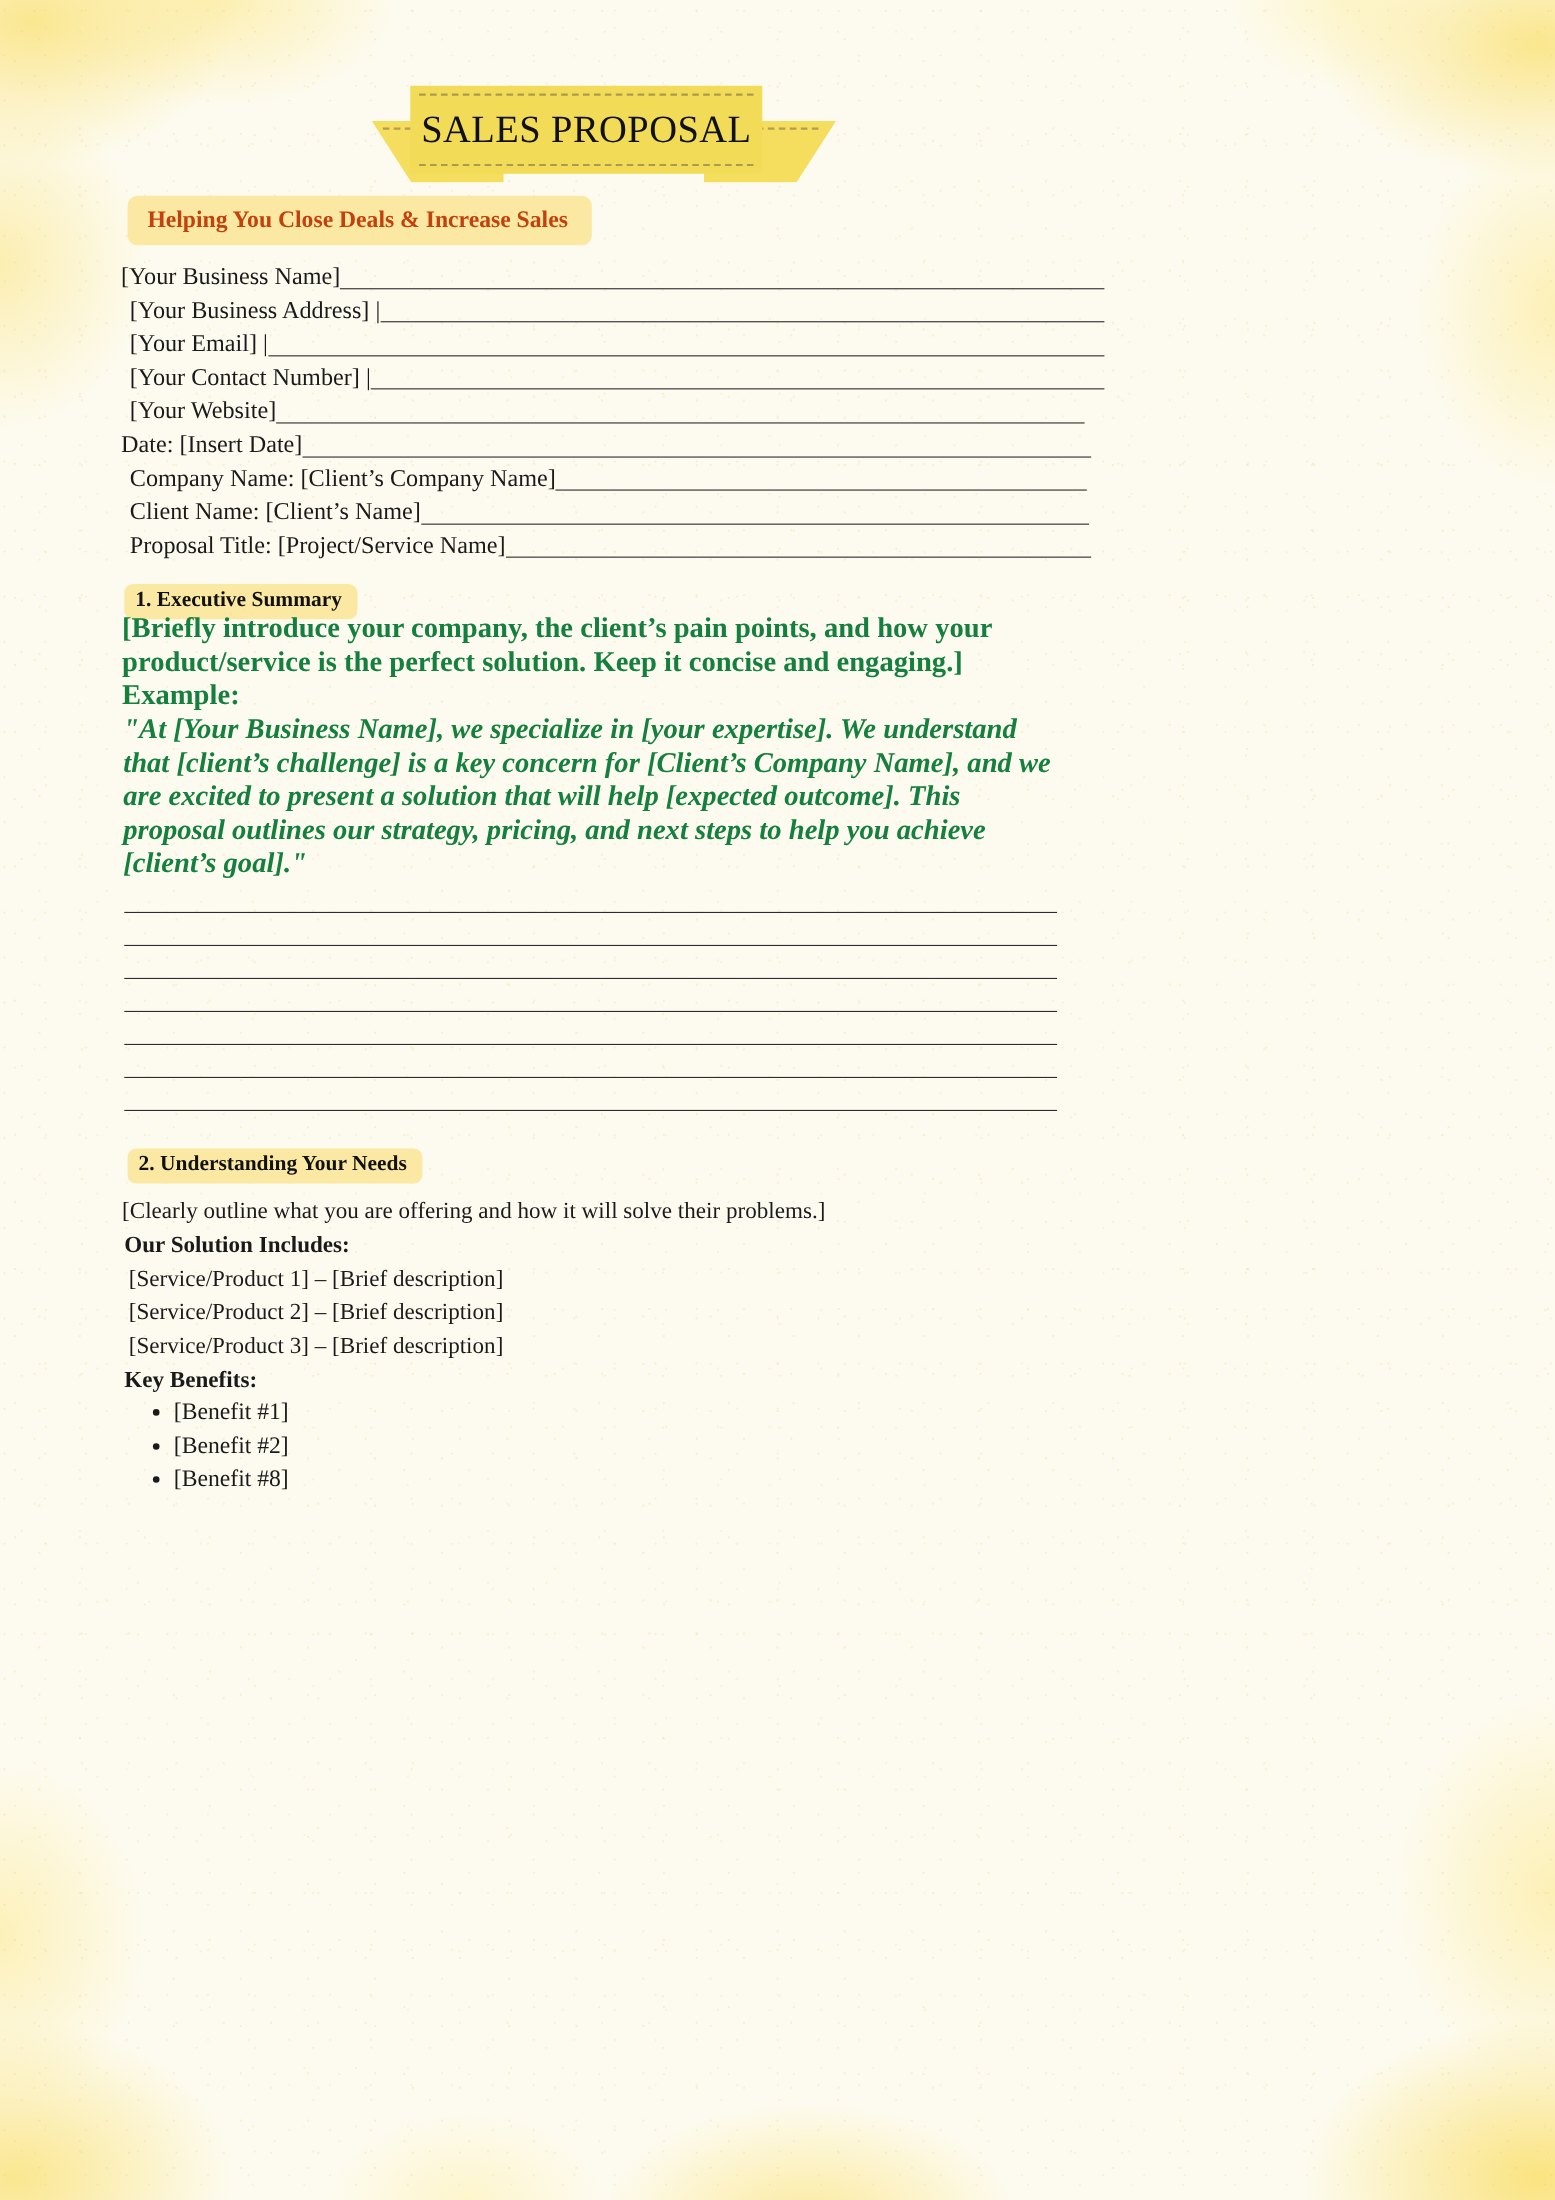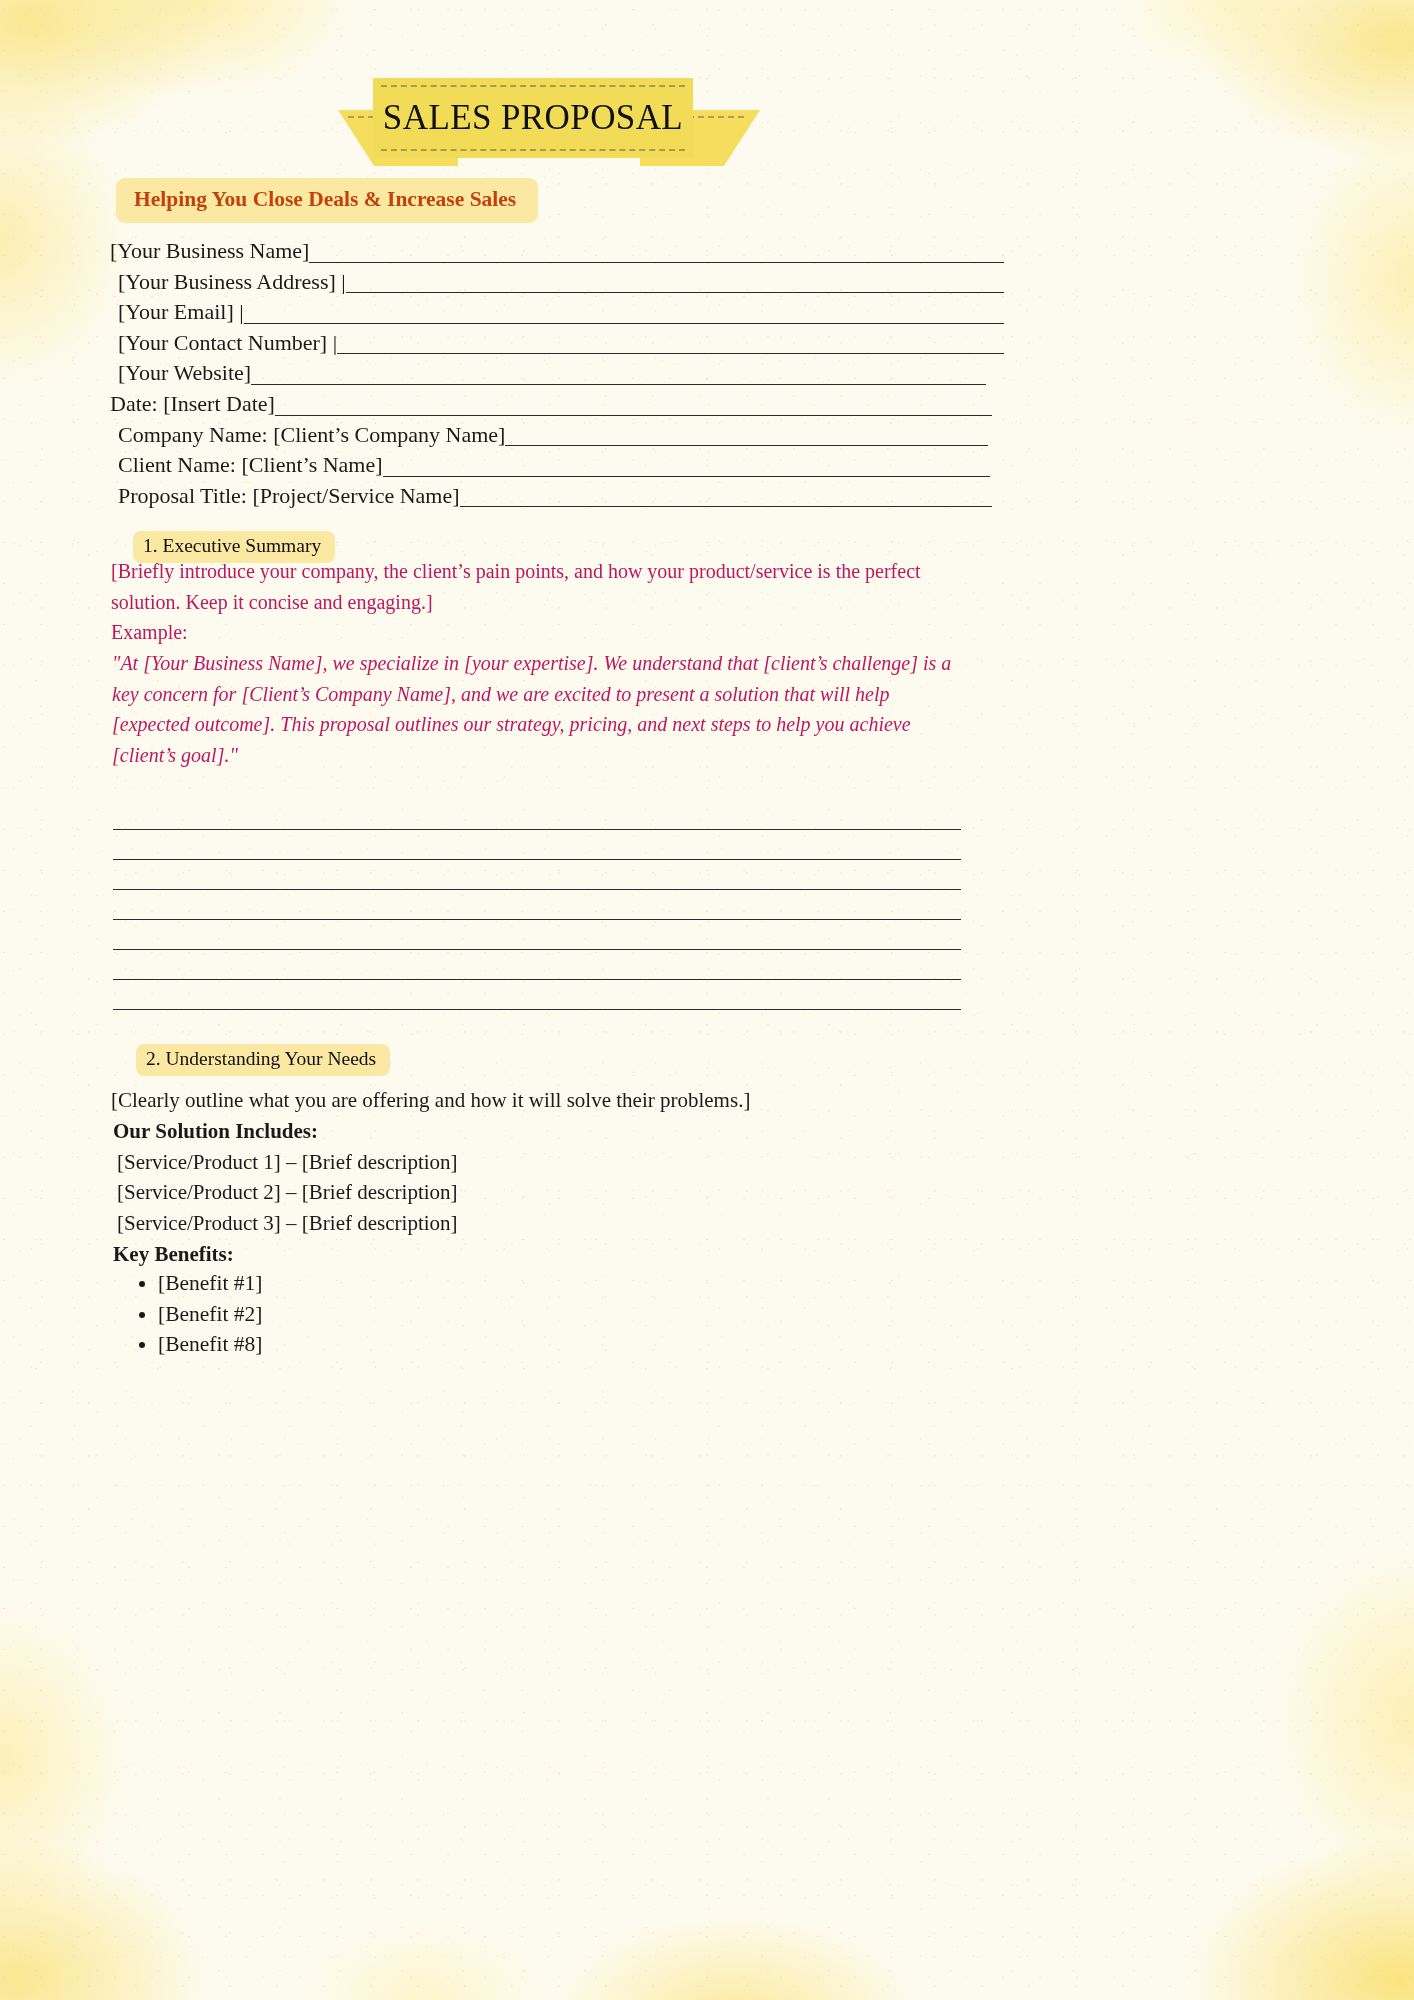--- a/index.html
+++ b/index.html
@@ -77,25 +77,24 @@
 
   
   .field-list{position:absolute;left:110px;top:236px;width:894px;}
   .field{display:flex;align-items:flex-end;font-size:22px;line-height:30.6px;white-space:nowrap;}
   .field .lbl{flex:0 0 auto;}
   .field .rule{flex:1 1 auto;border-bottom:1.6px solid #2a2a2a;transform:translateY(-4px);margin-left:0;}
   .field.ind{padding-left:8px;}
 
   .sec-head{
     position:absolute;background:#fbe9a3;border-radius:8px;
-    padding:4px 14px 6px 10px;font-weight:normal;font-size:19.5px;color:#111;
+    padding:4px 14px 6px 10px;font-weight:bold;font-size:19.5px;color:#111;
     white-space:nowrap;
-    margin-left:20px;
-  }
-  .para{position:absolute;font-size:20px;line-height:30.5px;color:#be185d;}
+  }
+  .para{position:absolute;font-size:26px;line-height:30.5px;color:#15803d;font-weight:bold;}
   .para.italic{font-style:italic;}
 
   .lines{position:absolute;left:113px;width:848px;}
   .lines .ln{border-bottom:1.8px solid #2c2c2c;height:29px;}
 
   .bullets{position:absolute;font-size:21.5px;line-height:30.5px;}
   .bullets li{margin-left:40px;}
   .bullets ul{margin:0;padding-left:22px;list-style:disc;}
   .plain-line{position:absolute;font-size:21px;line-height:30.5px;white-space:nowrap;}
   .bold{font-weight:bold;}

